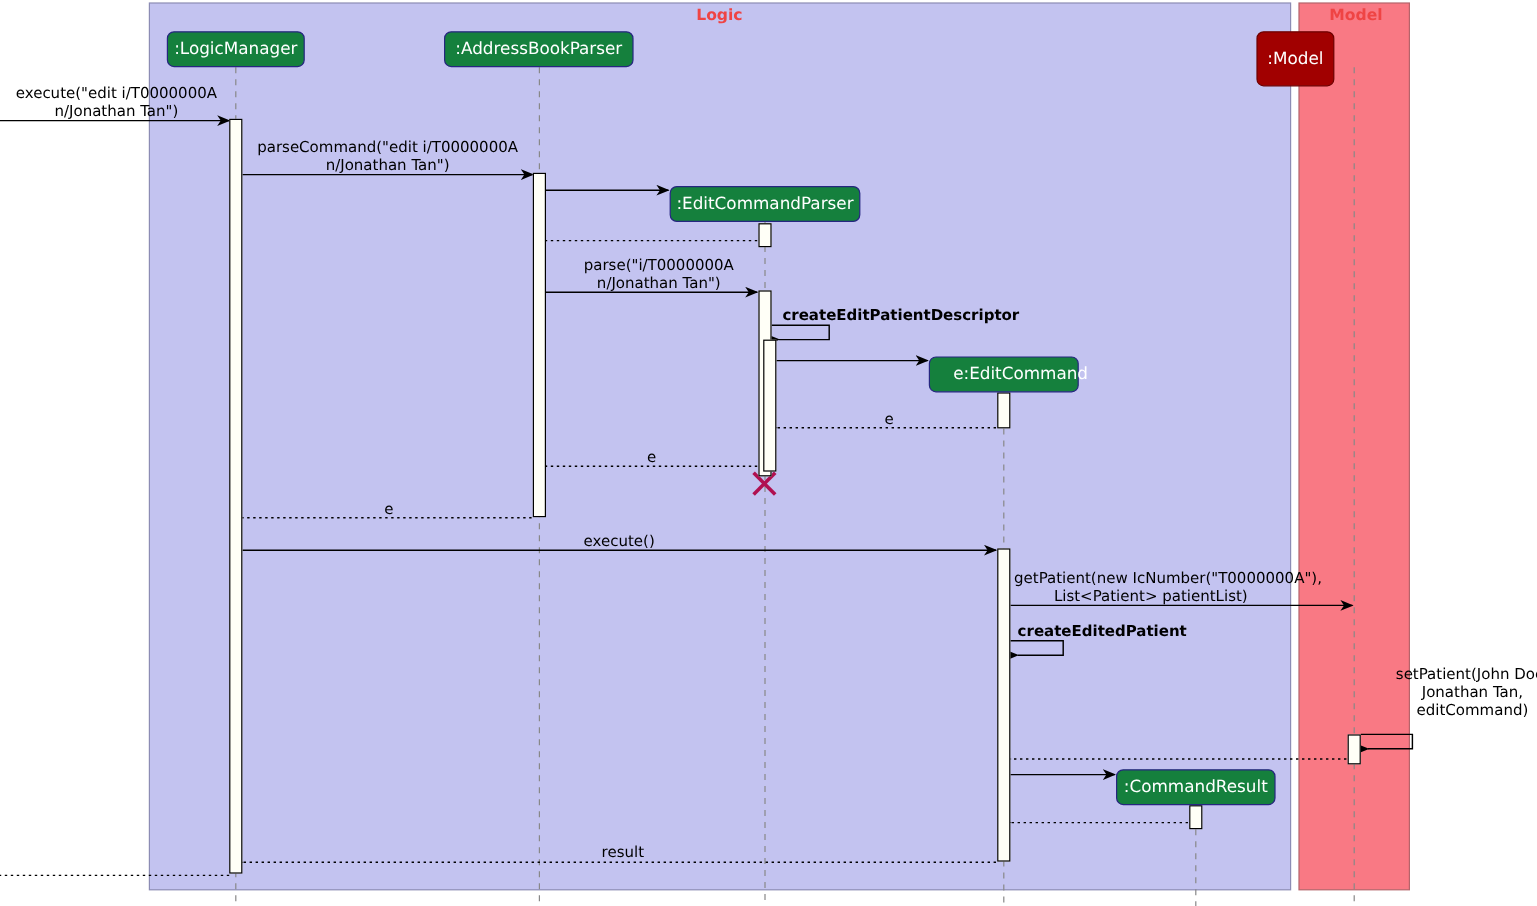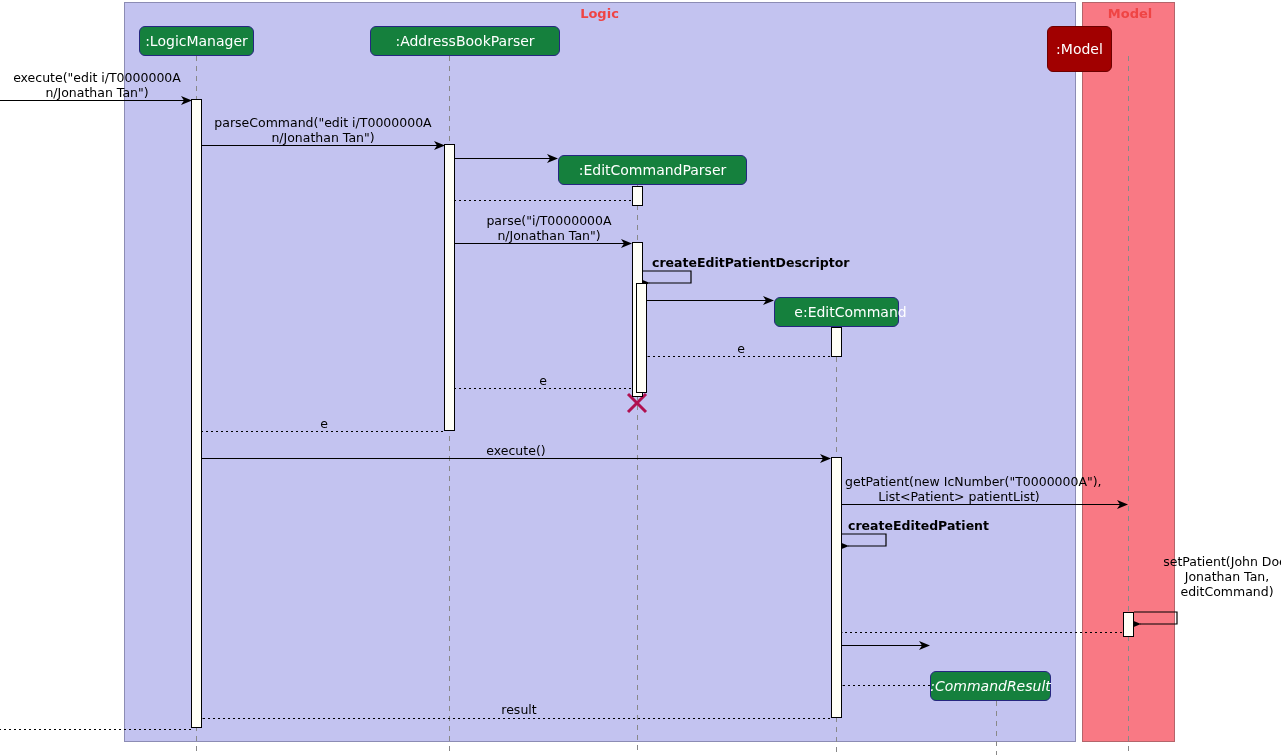--- a/index.html
+++ b/index.html
@@ -138,30 +138,30 @@
       <div class="activation" style="left: 636px; top: 283px; width: 11px; height: 110px;"></div>
       <div class="activation" style="left: 831px; top: 327px; width: 11px; height: 30px;"></div>
       <div class="activation" style="left: 831px; top: 457px; width: 11px; height: 261px;"></div>
       <div class="activation" style="left: 1123px; top: 612px; width: 11px; height: 25px;"></div>
       <div class="activation" style="left: 991px; top: 671px; width: 11px; height: 20px;"></div>
     </div>
   <div id="participants">
       <div class="participant logic-p" style="left: 139px; top: 26px; width: 115px; height: 30px;">
         <span>:LogicManager</span>
       </div>
-      <div class="participant logic-p" style="left: 370px; top: 26px; width: 190px; height: 30px;">
+      <div class="participant logic-p" style="left: 370px; top: 26px; width: 158px; height: 30px;">
         <span>:AddressBookParser</span>
       </div>
-      <div class="participant logic-p" style="left: 558px; top: 155px; width: 189px; height: 30px;">
+      <div class="participant logic-p" style="left: 558px; top: 155px; width: 159px; height: 30px;">
         <span>:EditCommandParser</span>
       </div>
       <div class="participant logic-p" style="left: 774px; top: 297px; width: 125px; height: 30px; padding-left: 28px;">
         <span>e:EditCommand</span>
       </div>
-      <div class="participant logic-p" style="left: 930px; top: 671px; width: 121px; height: 30px; font-style: italic;">
+      <div class="participant logic-p" style="left: 930px; top: 641px; width: 133px; height: 30px;">
         <span>:CommandResult</span>
       </div>
       <div class="participant model-p" style="left: 1047px; top: 26px; width: 65px; height: 46px;">
         <span>:Model</span>
       </div>
     </div>
   <div id="labels">
       <div class="msg-label" style="left: 8px; top: 70px; width: 178px;">execute("edit i/T0000000A
 n/Jonathan Tan")</div>
       <div class="msg-label" style="left: 208px; top: 115px; width: 230px;">parseCommand("edit i/T0000000A

